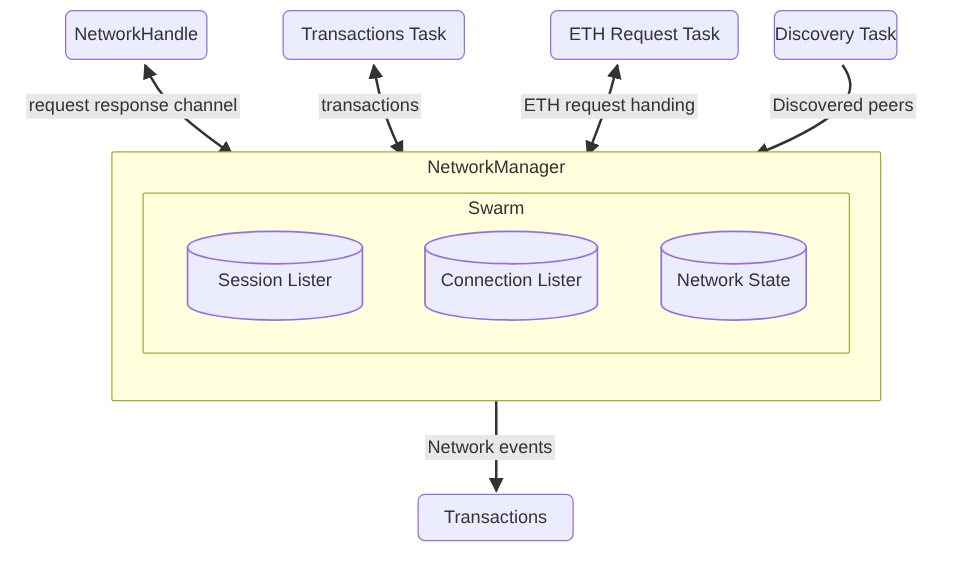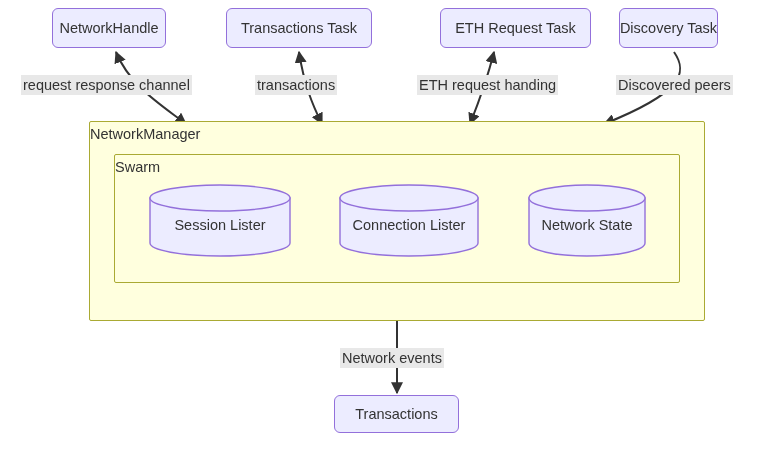--- a/index.html
+++ b/index.html
@@ -53,21 +53,21 @@
     box-sizing: border-box;
     background: #ffffde;
     border: 1px solid #aaaa33;
     border-radius: 2px;
   }
   .cluster-label {
     position: absolute;
     top: 3px;
     left: 0;
     width: 100%;
-    text-align: left;
+    text-align: center;
     font-size: 14.5px;
     color: #333333;
     line-height: 1.25;
     white-space: nowrap;
   }
 
   
   .cylinder {
     position: absolute;
     box-sizing: border-box;

